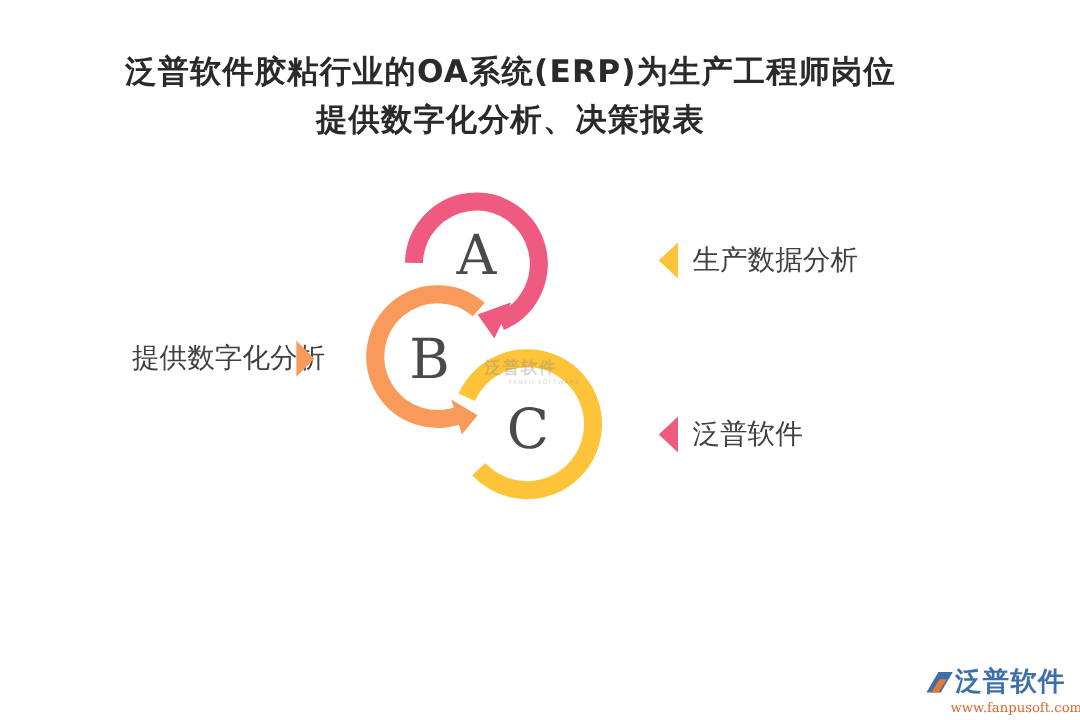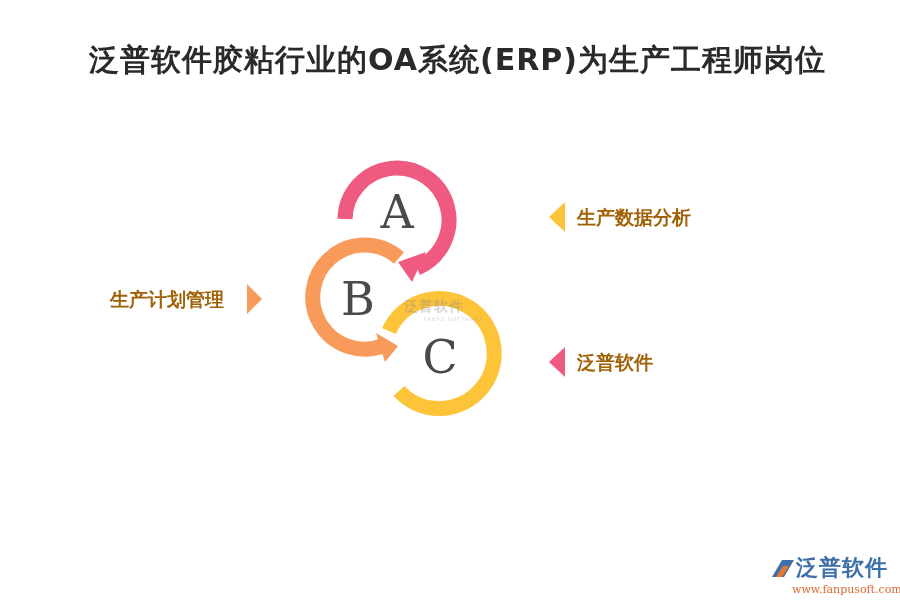--- a/index.html
+++ b/index.html
@@ -2,44 +2,45 @@
 <html><head>
   <meta charset="utf-8">
   <style>
     html, body { margin: 0; padding: 0; }
     body {
       width: 900px; height: 600px; background: #ffffff; position: relative; overflow: hidden;
       font-family: "DejaVu Sans", "Liberation Sans", sans-serif;
     }
     .title {
       position: absolute; left: 0; top: 40px; width: 851px; text-align: center;
-      font-size: 30px; font-weight: bold; color: #2a2a2a; line-height: 40px; letter-spacing: 1px; padding-left: 32px;
+      font-size: 26px; font-weight: bold; color: #2a2a2a; line-height: 40px; letter-spacing: 1px;
     }
     .title div { white-space: nowrap; }
     svg.rings { position: absolute; left: 0; top: 0; }
     .ring-letter {
       font-family: "DejaVu Serif", "Liberation Serif", serif; font-size: 46px; fill: #4a4a4a;
     }
     .label {
-      position: absolute; font-size: 19px; font-weight: bold; color: #a16207; white-space: nowrap;
+      position: absolute; font-size: 23px; font-weight: normal; color: #404040; white-space: nowrap;
       line-height: 24px;
     }
     .tri { position: absolute; width: 0; height: 0; }
     .wm { position: absolute; left: 404px; top: 298px; opacity: 0.35; }
     .wm-cn { font-size: 14px; font-weight: bold; color: #888; letter-spacing: 1px; }
     .wm-en { font-size: 5px; color: #888; letter-spacing: 1px; margin-left: 20px; }
     .logo { position: absolute; left: 770px; top: 553px; width: 125px; }
     .logo-cn { font-size: 22px; color: #3f6fa9; font-weight: bold; letter-spacing: 1px; white-space: nowrap; }
     .logo-en { font-family: "DejaVu Serif", "Liberation Serif", serif; font-size: 11px; color: #d8672b; white-space: nowrap; margin-left: 22px; }
   </style>
 </head>
 <body>
 
 <div class="title">
   <div>泛普软件胶粘行业的OA系统(ERP)为生产工程师岗位</div>
+  <div>提供数字化分析、决策报表</div>
 </div>
 
 <svg class="rings" width="900" height="600">
 
   <g>
     <path d="M 345 219 A 52 52 0 1 1 417 268" fill="none" stroke="#EE5A80" stroke-width="15"></path>
     <polygon points="426,252 412,282 398,262" fill="#EE5A80"></polygon>
     <text x="397" y="228" text-anchor="middle" class="ring-letter">A</text>
   </g>
 
@@ -56,21 +57,21 @@
 </svg>
 
 <div class="wm">
   <div class="wm-cn">泛普软件</div>
   <div class="wm-en">FANPU SOFTWARE</div>
 </div>
 
 <div class="tri" style="left:549px; top:202px; border-top:15px solid transparent; border-bottom:15px solid transparent; border-right:16px solid #FDC43A;"></div>
 <div class="label" style="left:577px; top:205px;">生产数据分析</div>
 
-<div class="label" style="left:110px; top:287px;">生产计划管理</div>
+<div class="label" style="left:110px; top:287px;">提供数字化分析</div>
 <div class="tri" style="left:247px; top:284px; border-top:15px solid transparent; border-bottom:15px solid transparent; border-left:15px solid #F89A5A;"></div>
 
 <div class="tri" style="left:549px; top:347px; border-top:15px solid transparent; border-bottom:15px solid transparent; border-right:16px solid #EE5A80;"></div>
 <div class="label" style="left:577px; top:350px;">泛普软件</div>
 
 <div class="logo">
   <div style="display:flex; align-items:center;">
     <svg width="26" height="22">
       <polygon points="2,20 12,3 24,3 14,20" fill="#3f6fa9"></polygon>
       <polygon points="6,20 13,9 19,9 12,20" fill="#e7782f"></polygon>

